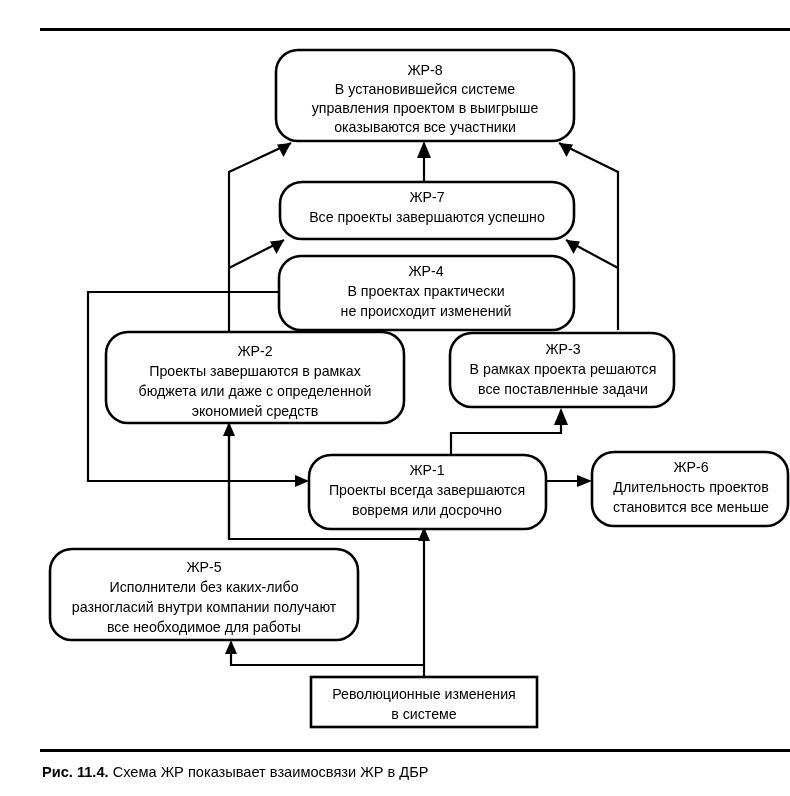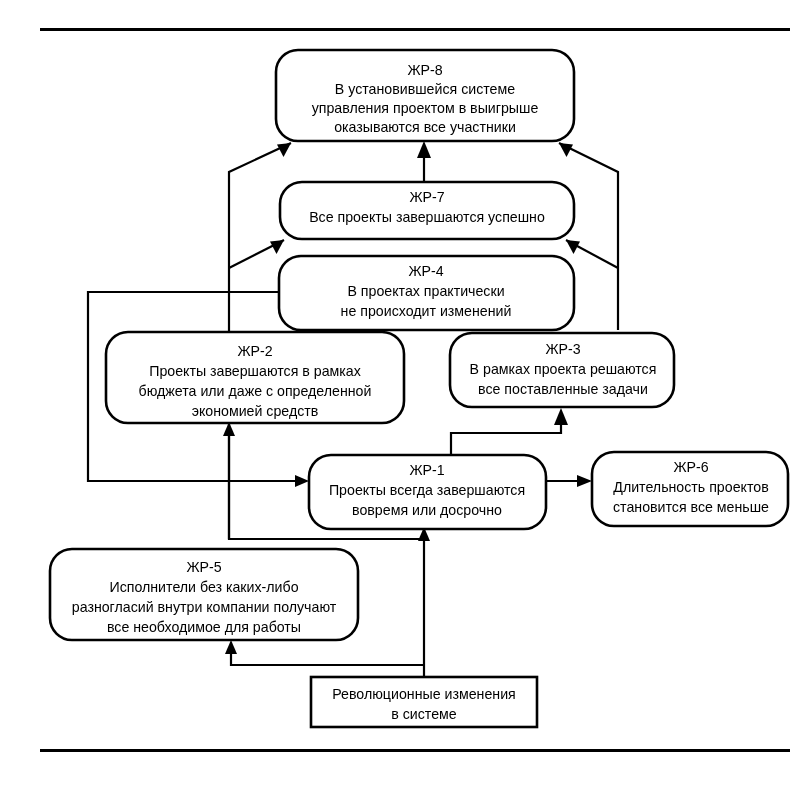--- a/index.html
+++ b/index.html
@@ -199,14 +199,15 @@
     <g>
       <rect class="node-shape" x="285" y="677" width="226" height="50" rx="0" ry="0"></rect>
       <text class="node-text" x="398" y="695">Революционные изменения</text>
       <text class="node-text" x="398" y="715">в системе</text>
     </g>
 
   </svg>
 
   <div class="rule" id="rule-bottom"></div>
 
+  <div id="caption"><span class="caption-label">Рис. 11.4.</span><span> Схема ЖР показывает взаимосвязи ЖР в ДБР</span></div>
 
 </div>
 
 </body></html>

